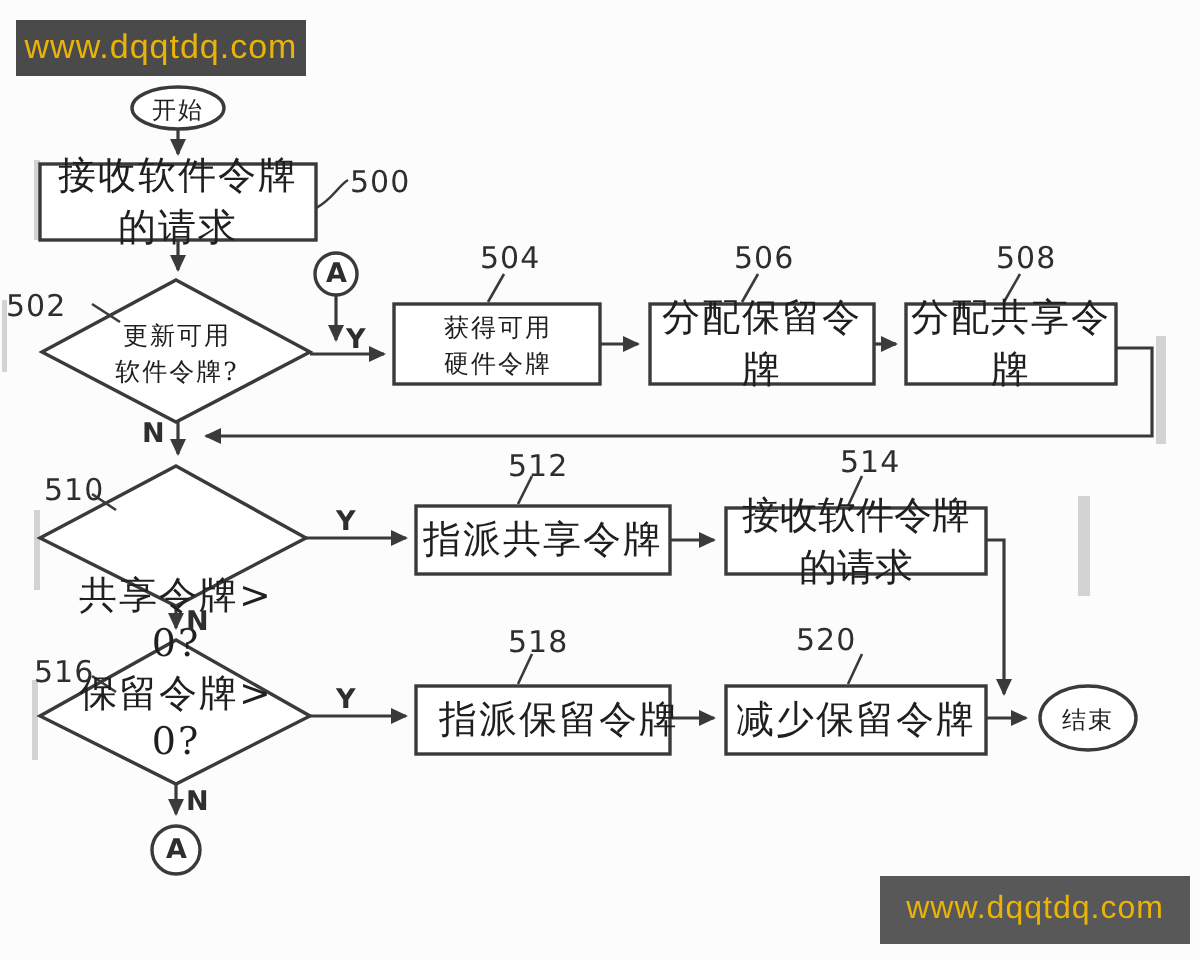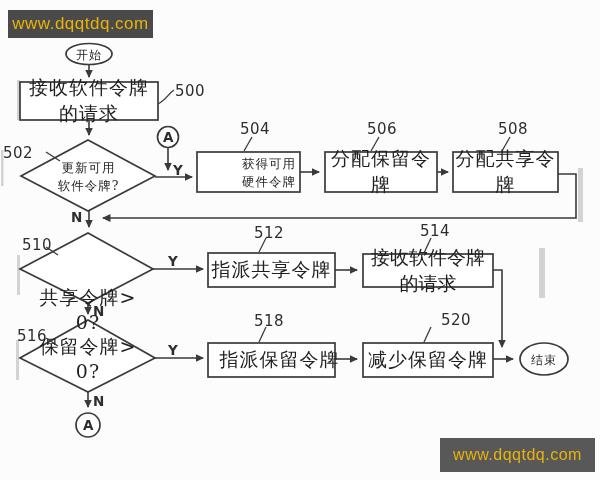--- a/index.html
+++ b/index.html
@@ -110,21 +110,21 @@
   <div class="txt yn" style="left:163px;top:129px;width:10px;">A</div>
   <div class="txt yn" style="left:83px;top:417px;width:10px;">A</div>
 
   <div class="txt node-text" style="left:20px;top:82px;width:138px;height:38px;">接收软件令牌的请求</div>
 
   <div class="txt two-line" style="left:30px;top:159px;width:117px;">
     <div>更新可用</div>
     <div>软件令牌?</div>
   </div>
 
-  <div class="txt two-line" style="left:197px;top:155px;width:104px;padding-left:20px;">
+  <div class="txt two-line" style="left:197px;top:155px;width:104px;">
     <div>获得可用</div>
     <div>硬件令牌</div>
   </div>
 
   <div class="txt node-text" style="left:325px;top:152px;width:112px;height:40px;">分配保留令牌</div>
   <div class="txt node-text" style="left:453px;top:152px;width:105px;height:40px;font-family:Liberation Mono, monospace;">分配共享令牌</div>
 
   <div class="txt node-text" style="left:28px;top:261px;width:120px;height:16px;margin-top:40px;">共享令牌&gt; 0?</div>
   <div class="txt node-text" style="left:208px;top:253px;width:127px;height:34px;">指派共享令牌</div>
   <div class="txt node-text" style="left:363px;top:254px;width:130px;height:33px;letter-spacing:0;">接收软件令牌的请求</div>
@@ -136,21 +136,21 @@
   <div class="txt ref-num" style="left:175px;top:82px;width:36px;">500</div>
   <div class="txt ref-num" style="left:3px;top:144px;width:36px;">502</div>
   <div class="txt ref-num" style="left:240px;top:120px;width:36px;">504</div>
   <div class="txt ref-num" style="left:367px;top:120px;width:36px;">506</div>
   <div class="txt ref-num" style="left:498px;top:120px;width:36px;">508</div>
   <div class="txt ref-num" style="left:22px;top:236px;width:36px;">510</div>
   <div class="txt ref-num" style="left:254px;top:224px;width:36px;">512</div>
   <div class="txt ref-num" style="left:420px;top:222px;width:36px;">514</div>
   <div class="txt ref-num" style="left:5px;top:327px;width:36px;margin-left:12px;">516</div>
   <div class="txt ref-num" style="left:254px;top:312px;width:36px;">518</div>
-  <div class="txt ref-num" style="left:441px;top:311px;width:36px;">520</div>
+  <div class="txt ref-num" style="left:398px;top:311px;width:36px;">520</div>
 
   <div class="txt yn" style="left:173px;top:162px;">Y</div>
   <div class="txt yn" style="left:71px;top:209px;">N</div>
   <div class="txt yn" style="left:168px;top:253px;">Y</div>
   <div class="txt yn" style="left:93px;top:303px;">N</div>
   <div class="txt yn" style="left:168px;top:342px;">Y</div>
   <div class="txt yn" style="left:93px;top:393px;">N</div>
 
 </div>
 

